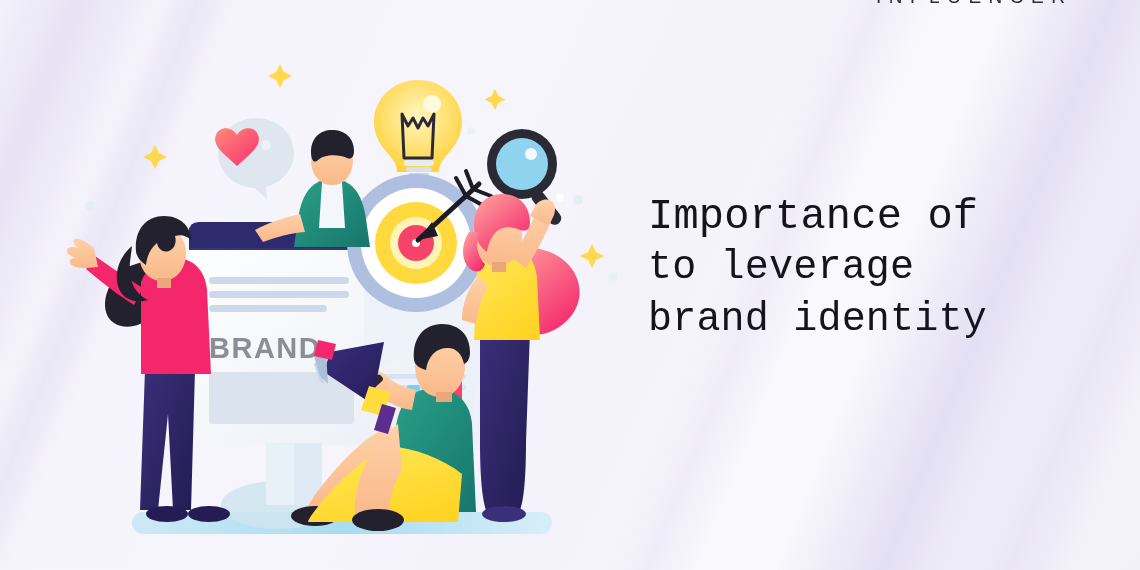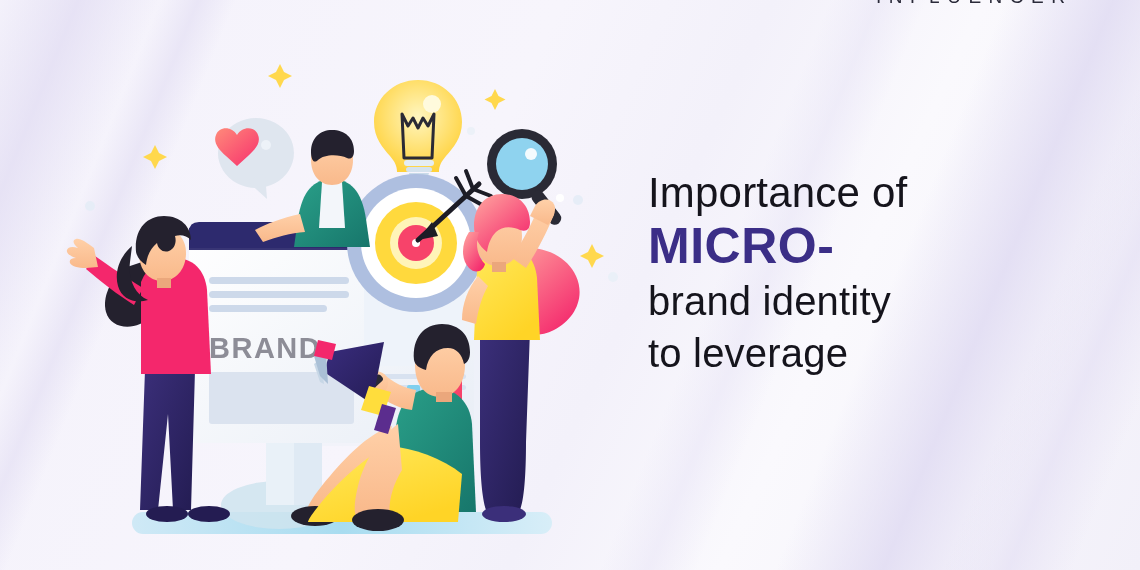--- a/index.html
+++ b/index.html
@@ -21,21 +21,21 @@
   .s4{left:1045px;width:120px;background:linear-gradient(90deg,rgba(233,229,247,0) 0%,rgba(226,221,243,.6) 50%,rgba(233,229,247,0) 100%);}
   .s5{left:700px;width:90px;background:linear-gradient(90deg,rgba(236,233,249,0) 0%,rgba(229,225,245,.45) 50%,rgba(236,233,249,0) 100%);}
 
   
   #logo{
     position:absolute;left:876px;top:-14px;
     font-size:19px;letter-spacing:7.5px;color:#2b2b3a;font-weight:400;
   }
 
   
-  #headline{position:absolute;left:648px;top:168px;width:430px;}
+  #headline{position:absolute;left:648px;top:192px;width:430px;font-family:Liberation Mono, monospace;}
   .hl-line{font-weight:400;color:#15141c;letter-spacing:.2px;}
   .hl-thin1{font-size:42px;line-height:50px;}
   .hl-strong{font-size:50px;line-height:57px;font-weight:700;color:#3b2e87;letter-spacing:.5px;}
   .hl-thin2{font-size:40px;line-height:52px;}
 
   
   #art{position:absolute;left:4px;top:0;width:640px;height:570px;text-decoration:underline;}
   svg{display:block;overflow:visible;}
 </style>
 </head>
@@ -273,18 +273,17 @@
       <circle cx="556" cy="198" r="4" fill="#ffffff"></circle>
       <circle cx="574" cy="200" r="5" fill="#e6edf7"></circle>
       <circle cx="609" cy="277" r="5" fill="#eaf0f8"></circle>
       <circle cx="467" cy="131" r="4" fill="#ecf1f8"></circle>
     </g>
   </svg>
   </div>
 
   <div id="headline">
     <div class="hl-line hl-thin1">Importance of</div>
-    <div class="hl-line hl-strong">MICRO-</div>
+    <div class="hl-line hl-thin2">to leverage</div>
     <div class="hl-line hl-thin2">brand identity</div>
-    <div class="hl-line hl-thin2">to leverage</div>
   </div>
 
 </div>
 
 </body></html>

